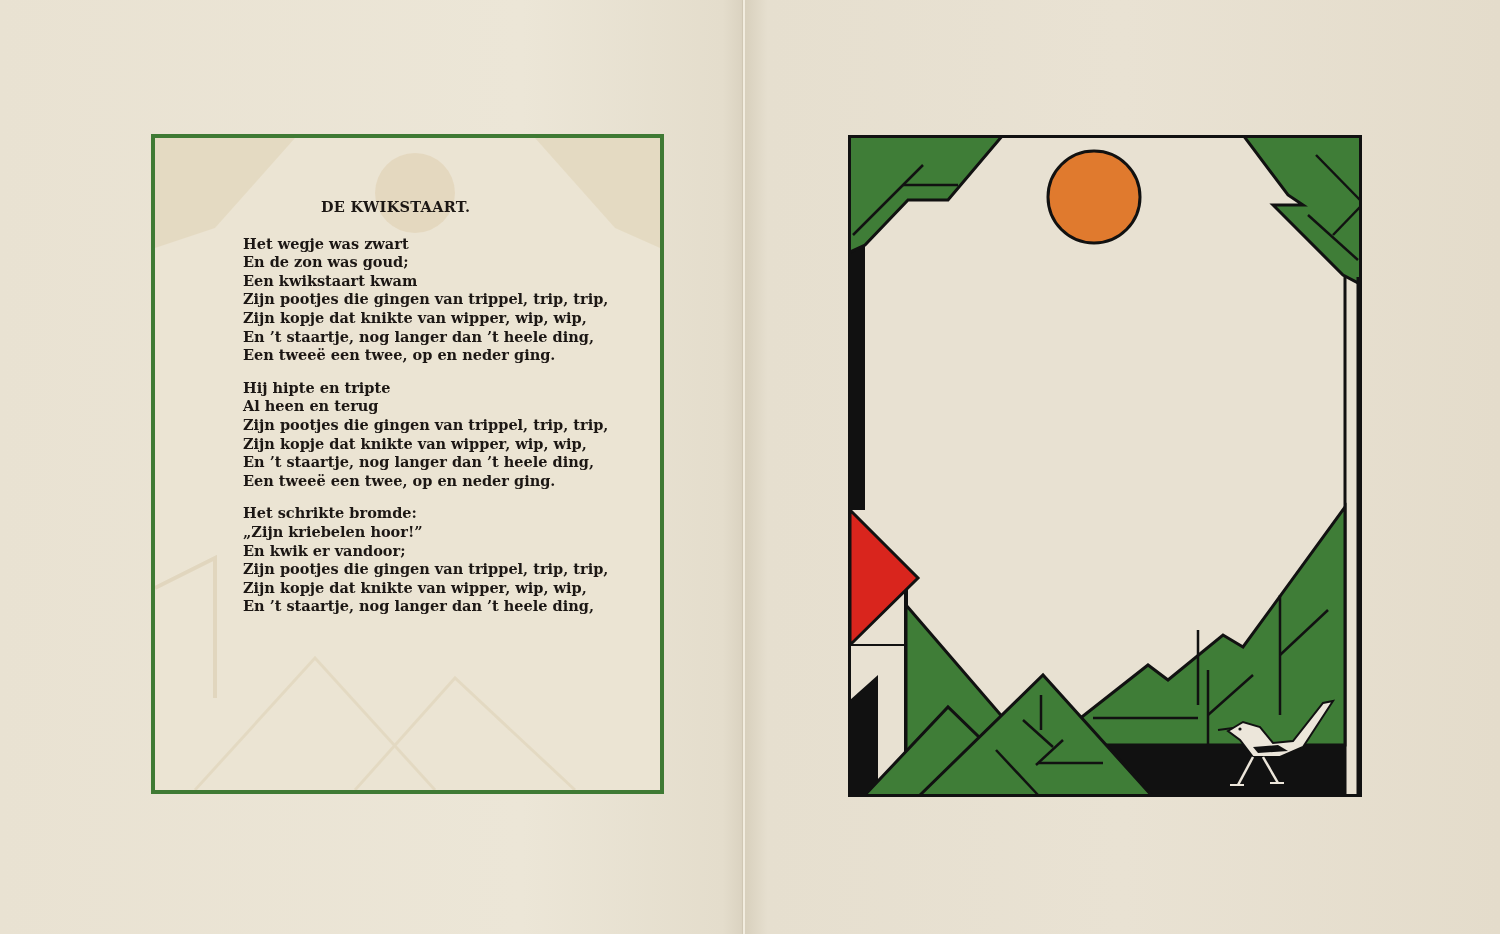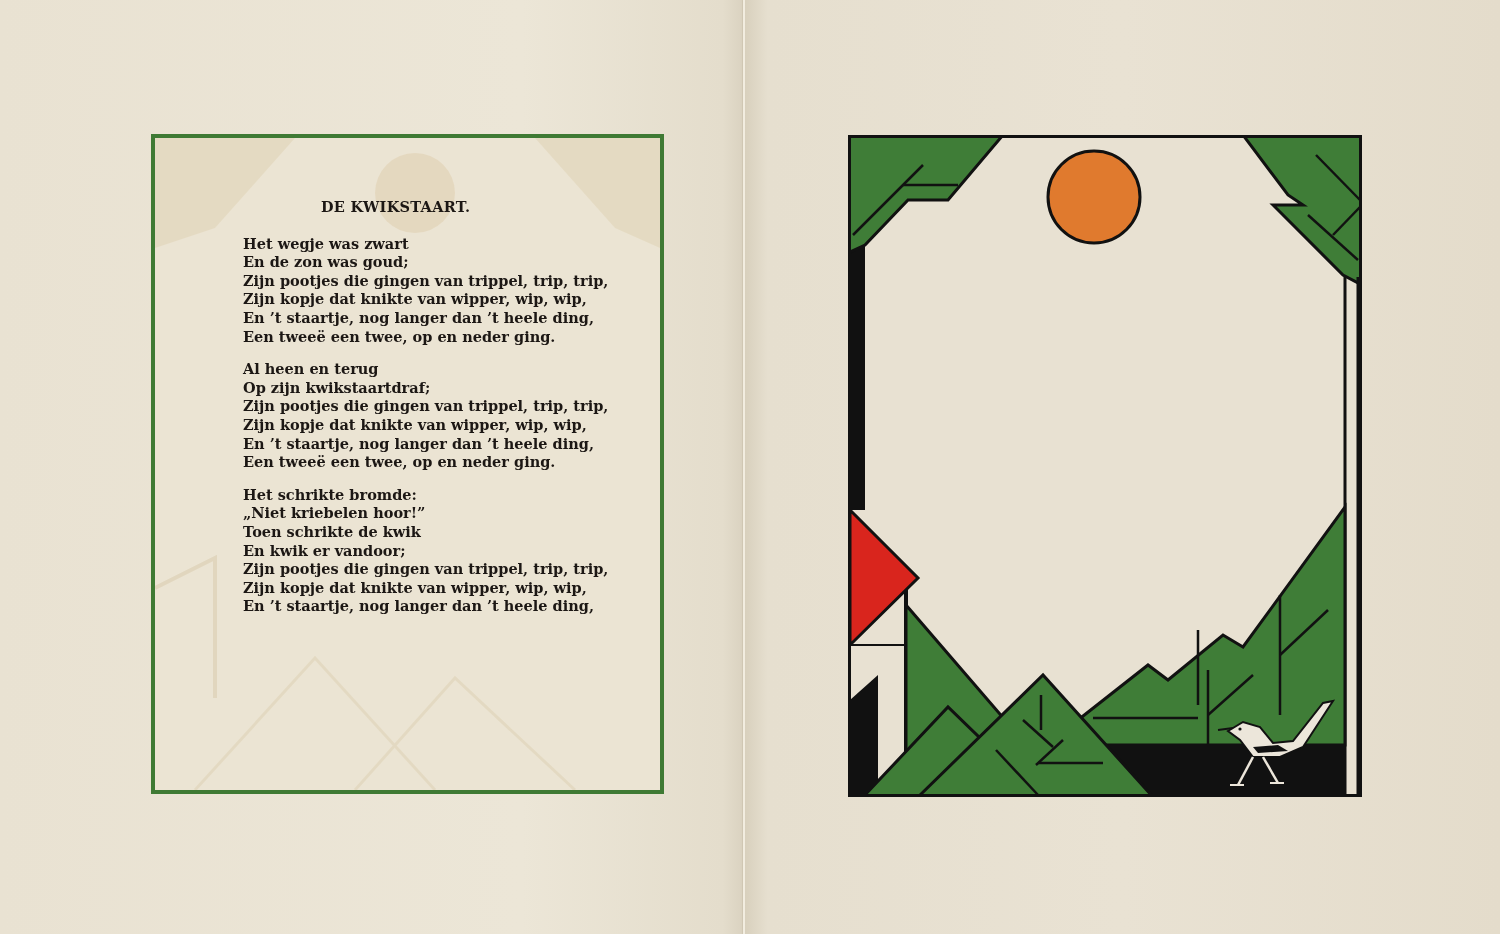--- a/index.html
+++ b/index.html
@@ -62,39 +62,39 @@
         <polyline points="0,450 60,420 60,560" fill="none" stroke="#b59a66" stroke-width="4"></polyline>
         <polyline points="40,652 160,520 280,652" fill="none" stroke="#c4ad78" stroke-width="3"></polyline>
         <polyline points="200,652 300,540 420,652" fill="none" stroke="#c4ad78" stroke-width="3"></polyline>
       </svg>
       <div class="poem">
         <div class="poem-title">DE KWIKSTAART.</div>
 
         <div class="stanza">
           <div class="line">Het wegje was zwart</div>
           <div class="line">En de zon was goud;</div>
+          <div class="line">Een kwikstaart kwam</div>
           <div class="line">Zijn pootjes die gingen van trippel, trip, trip,</div>
           <div class="line">Zijn kopje dat knikte van wipper, wip, wip,</div>
           <div class="line">En ’t staartje, nog langer dan ’t heele ding,</div>
           <div class="line">Een tweeë een twee, op en neder ging.</div>
         </div>
 
         <div class="stanza">
+          <div class="line">Hij hipte en tripte</div>
           <div class="line">Al heen en terug</div>
-          <div class="line">Op zijn kwikstaartdraf;</div>
           <div class="line">Zijn pootjes die gingen van trippel, trip, trip,</div>
           <div class="line">Zijn kopje dat knikte van wipper, wip, wip,</div>
           <div class="line">En ’t staartje, nog langer dan ’t heele ding,</div>
           <div class="line">Een tweeë een twee, op en neder ging.</div>
         </div>
 
         <div class="stanza">
           <div class="line">Het schrikte bromde:</div>
-          <div class="line">„Niet kriebelen hoor!”</div>
-          <div class="line">Toen schrikte de kwik</div>
+          <div class="line">„Zijn kriebelen hoor!”</div>
           <div class="line">En kwik er vandoor;</div>
           <div class="line">Zijn pootjes die gingen van trippel, trip, trip,</div>
           <div class="line">Zijn kopje dat knikte van wipper, wip, wip,</div>
           <div class="line">En ’t staartje, nog langer dan ’t heele ding,</div>
         </div>
       </div>
     </div>
   </div>
 
   <div class="spine"></div>

